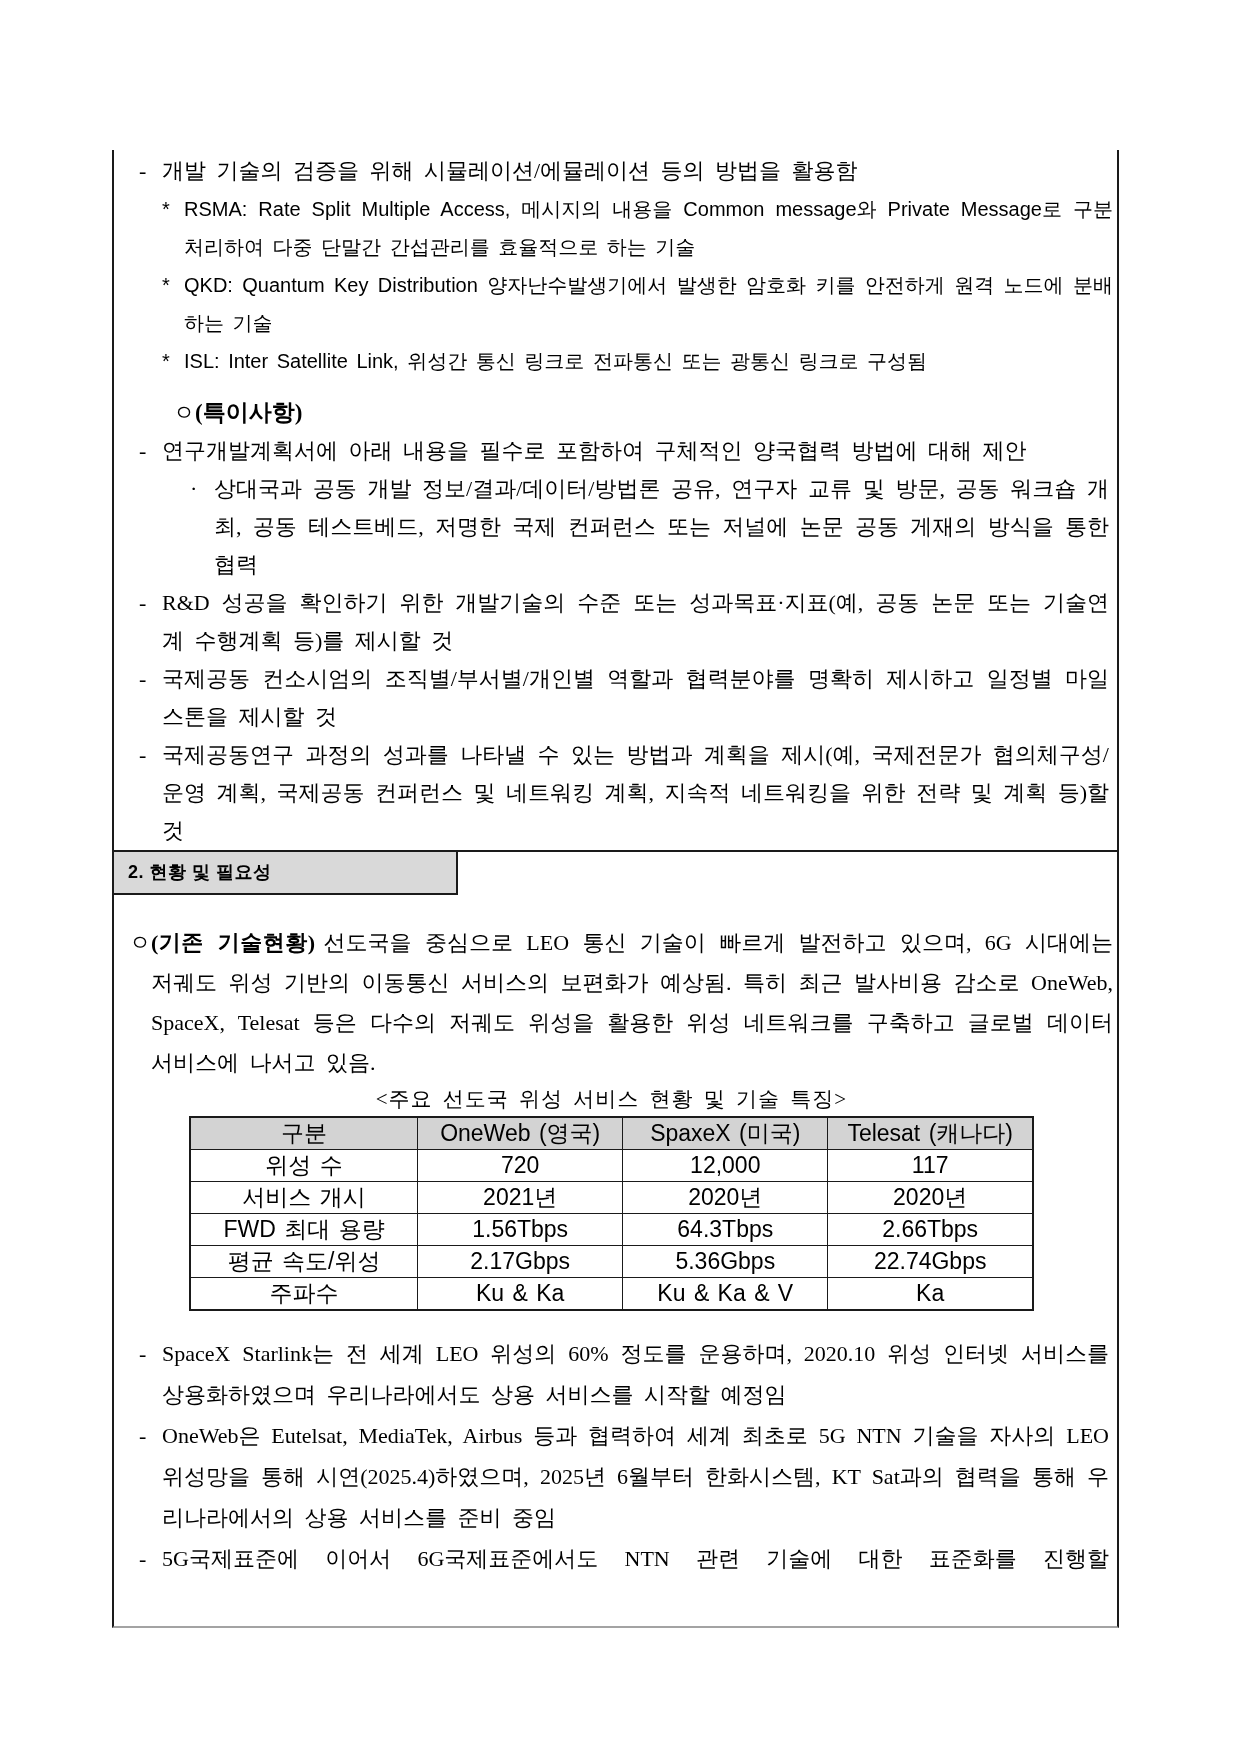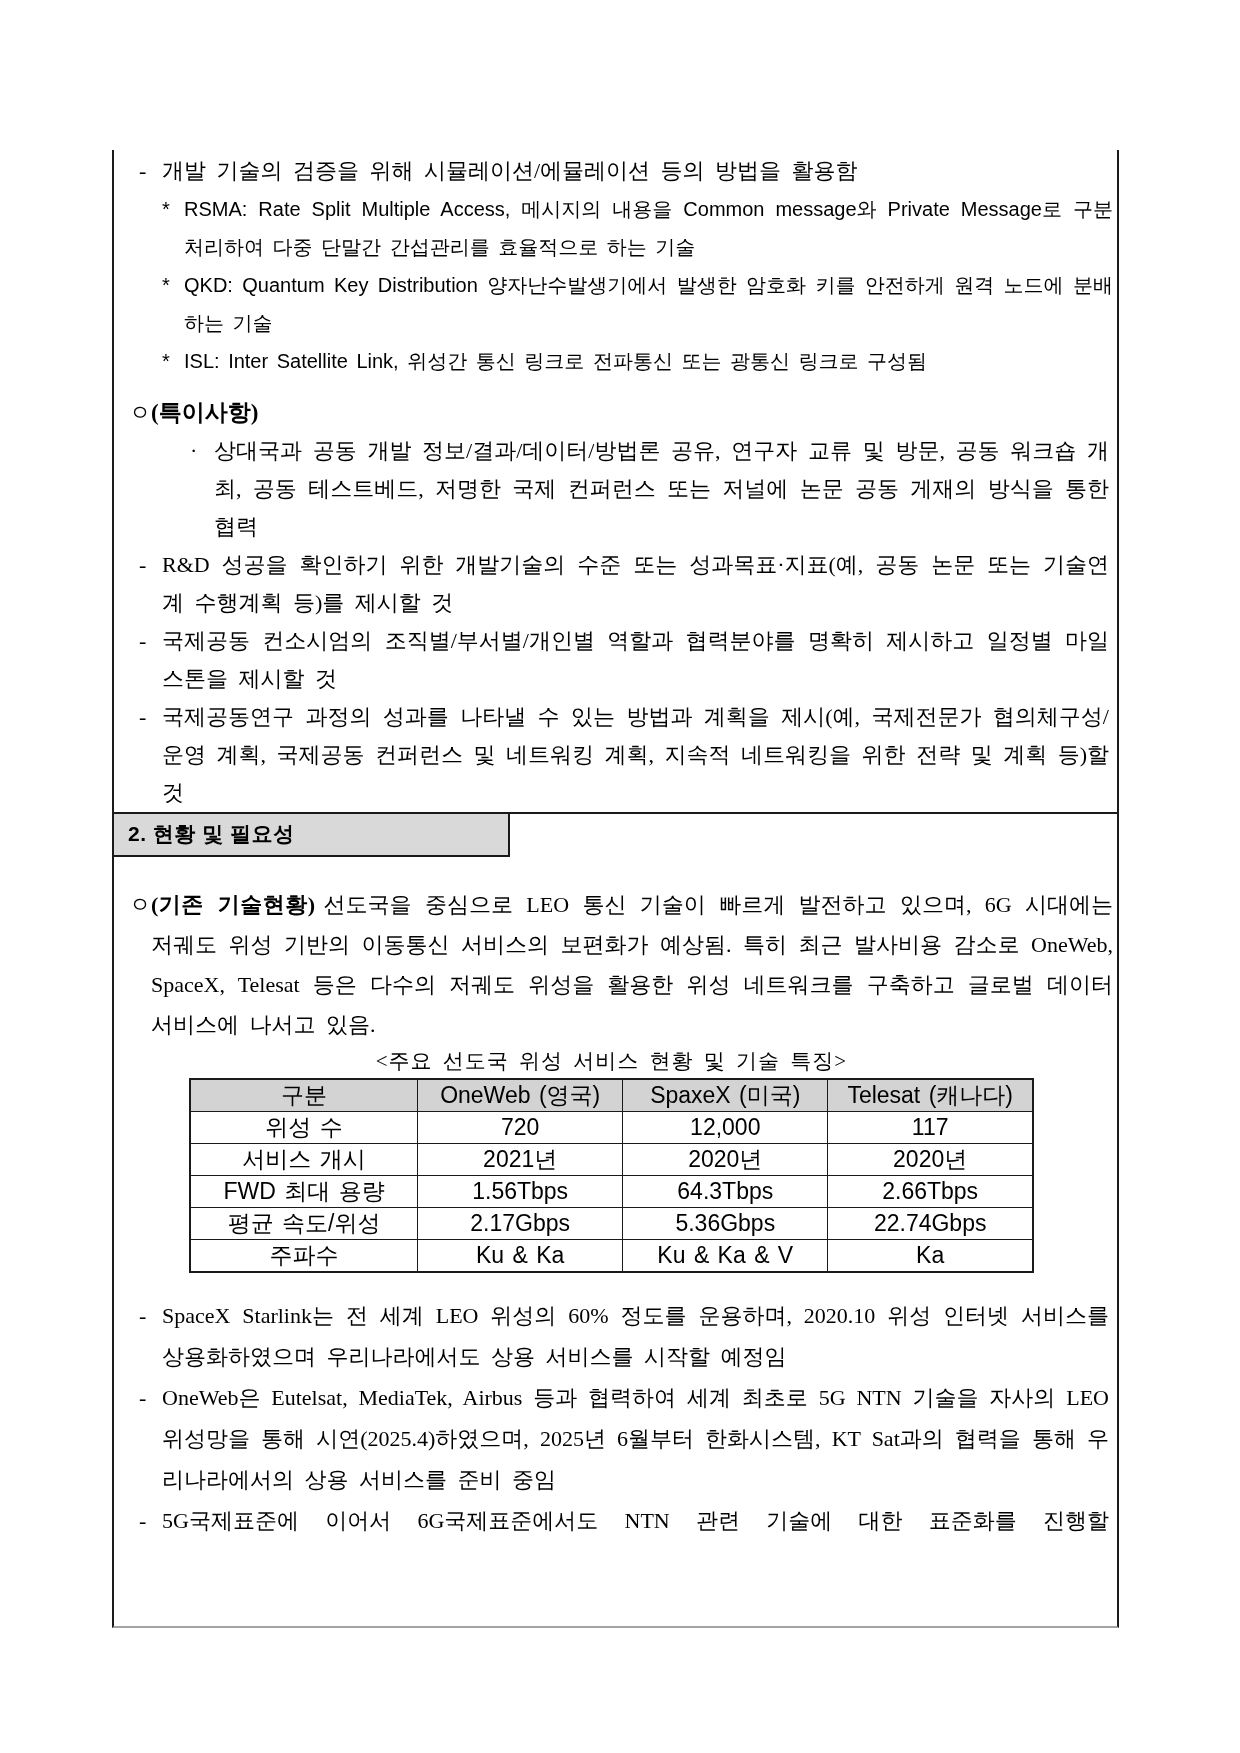--- a/index.html
+++ b/index.html
@@ -24,34 +24,34 @@
   
   .note{
     font-family:"Liberation Sans","DejaVu Sans",sans-serif;
     font-size:20px;line-height:38px;text-align:justify;
     padding-left:70px;padding-right:4px;text-indent:-22px;word-spacing:3px;
   }
   .note .mk{width:22px;}
   
   .ohead{
     font-size:22px;line-height:38px;margin-top:14px;
-    padding-left:37px;text-indent:-22px;
+    padding-left:37px;text-indent:-22px;margin-left:44px;
   }
   .ohead .mk{width:22px;}
   .ohead b{font-size:23px;}
   
   .sub{padding-left:100px;text-indent:-24px;}
   .sub .mk{width:24px;}
   
   .sec{border-top:2px solid #1a1a1a;}
   .sec-box{
-    width:396px;box-sizing:border-box;background:#d9d9d9;
+    width:344px;box-sizing:border-box;background:#d9d9d9;
     border-right:2px solid #1a1a1a;border-bottom:2px solid #1a1a1a;
     font-family:"Liberation Sans","DejaVu Sans",sans-serif;
-    font-weight:bold;font-size:21px;line-height:28px;
+    font-weight:bold;font-size:18px;line-height:28px;
     padding:6px 6px 7px 14px;letter-spacing:0.5px;
   }
   
   .opara{
     font-size:22px;line-height:40px;margin-top:28px;text-align:justify;
     padding-left:37px;padding-right:4px;text-indent:-22px;word-spacing:5px;
   }
   .opara .mk{width:22px;}
   .opara b{letter-spacing:0.5px;}
   .opara .lead-gap{margin-right:8px;}
@@ -86,20 +86,21 @@
   <div class="flow">
 
     <div class="b"><span class="mk">-</span><span>개발 기술의 검증을 위해 시뮬레이션/에뮬레이션 등의 방법을 활용함</span></div>
 
     <div class="note"><span class="mk">*</span><span>RSMA: Rate Split Multiple Access, 메시지의 내용을 Common message와 Private Message로 구분 처리하여 다중 단말간 간섭관리를 효율적으로 하는 기술</span></div>
     <div class="note"><span class="mk">*</span><span>QKD: Quantum Key Distribution 양자난수발생기에서 발생한 암호화 키를 안전하게 원격 노드에 분배하는 기술</span></div>
     <div class="note"><span class="mk">*</span><span>ISL: Inter Satellite Link, 위성간 통신 링크로 전파통신 또는 광통신 링크로 구성됨</span></div>
 
     <div class="ohead"><span class="mk">ㅇ</span><b>(특이사항)</b></div>
 
+    <div class="b"><span class="mk">-</span><span>연구개발계획서에 아래 내용을 필수로 포함하여 구체적인 양국협력 방법에 대해 제안</span></div>
     <div class="b sub"><span class="mk">·</span><span>상대국과 공동 개발 정보/결과/데이터/방법론 공유, 연구자 교류 및 방문, 공동 워크숍 개최, 공동 테스트베드, 저명한 국제 컨퍼런스 또는 저널에 논문 공동 게재의 방식을 통한 협력</span></div>
     <div class="b"><span class="mk">-</span><span>R&amp;D 성공을 확인하기 위한 개발기술의 수준 또는 성과목표·지표(예, 공동 논문 또는 기술연계 수행계획 등)를 제시할 것</span></div>
     <div class="b"><span class="mk">-</span><span>국제공동 컨소시엄의 조직별/부서별/개인별 역할과 협력분야를 명확히 제시하고 일정별 마일스톤을 제시할 것</span></div>
     <div class="b"><span class="mk">-</span><span>국제공동연구 과정의 성과를 나타낼 수 있는 방법과 계획을 제시(예, 국제전문가 협의체구성/운영 계획, 국제공동 컨퍼런스 및 네트워킹 계획, 지속적 네트워킹을 위한 전략 및 계획 등)할 것</span></div>
 
     <div class="sec">
       <div class="sec-box"><span>2. 현황 및 필요성</span></div>
     </div>
 
     <div class="opara"><span class="mk">ㅇ</span><b class="lead-gap">(기존 기술현황)</b><span>선도국을 중심으로 LEO 통신 기술이 빠르게 발전하고 있으며, 6G 시대에는 저궤도 위성 기반의 이동통신 서비스의 보편화가 예상됨. 특히 최근 발사비용 감소로 OneWeb, SpaceX, Telesat 등은 다수의 저궤도 위성을 활용한 위성 네트워크를 구축하고 글로벌 데이터 서비스에 나서고 있음.</span></div>

